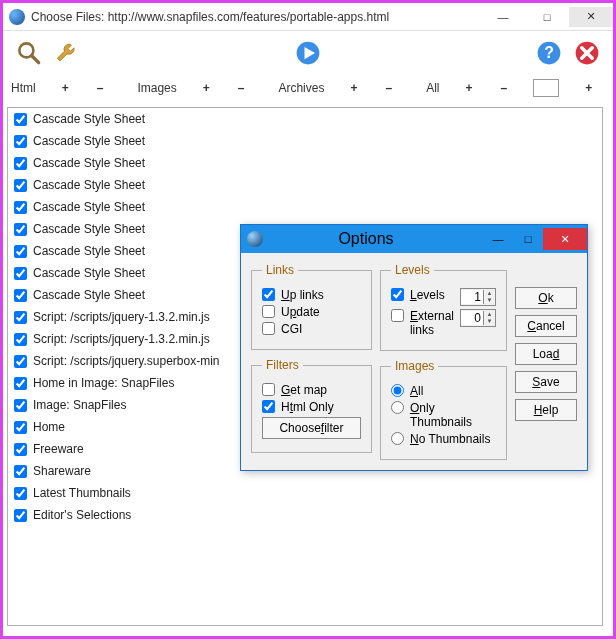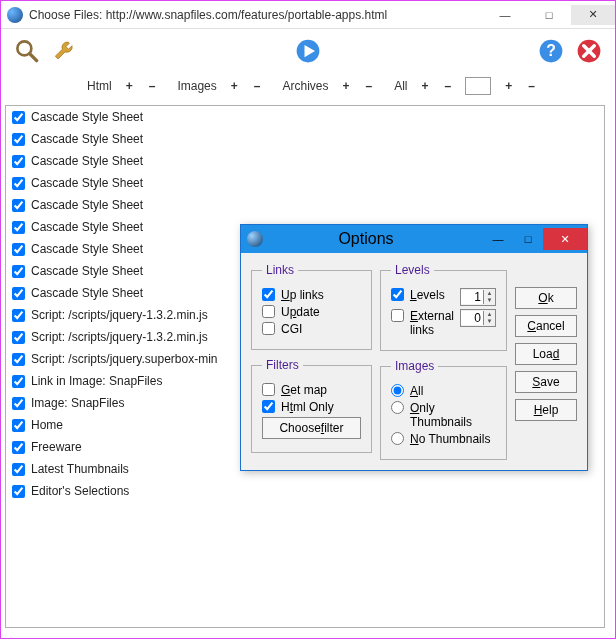--- a/index.html
+++ b/index.html
@@ -1,34 +1,34 @@
 <!DOCTYPE html>
 <html><head>
 <meta charset="utf-8">
 <style>
 * { box-sizing: border-box; margin: 0; padding: 0; }
 body { font-family: "Segoe UI", Tahoma, sans-serif; font-size: 12px; background: #fff; width: 616px; height: 639px; overflow: hidden; position: relative; }
 
 
-.window { width: 616px; height: 639px; border: 1px solid #d946ef; display: flex; flex-direction: column; }
+.window { width: 616px; height: 639px; border: 3px solid #d946ef; display: flex; flex-direction: column; }
 .titlebar { height: 28px; background: #fff; display: flex; align-items: center; padding: 0 0 0 6px; border-bottom: 1px solid #e0e0e0; }
 .titlebar .app-icon { width: 16px; height: 16px; background: radial-gradient(circle at 30% 30%, #6ab7ff, #1a4d8f); border-radius: 50%; margin-right: 6px; }
 .titlebar .title { flex: 1; font-size: 12px; color: #333; }
 .win-controls { display: flex; }
 .win-controls span { width: 44px; height: 20px; display: inline-flex; align-items: center; justify-content: center; font-size: 11px; color: #333; }
 .win-controls .close-bg { background: #e8e8e8; }
 
 
 .toolbar { height: 44px; display: flex; align-items: center; padding: 0 10px; gap: 6px; }
 .tb-icon { width: 32px; height: 32px; display: inline-flex; align-items: center; justify-content: center; }
 .tb-spacer { flex: 1; }
 .magnifier svg, .wrench svg, .play svg, .help svg, .closex svg { width: 28px; height: 28px; }
 
 
-.filterbar { height: 26px; display: flex; align-items: center; justify-content: center; gap: 12px; font-size: 12px; color: #333; }
+.filterbar { height: 26px; display: flex; align-items: center; gap: 24px; font-size: 12px; color: #333; }
 .filterbar .lbl { margin-left: 8px; }
 .filterbar .pm { font-weight: bold; padding: 0 2px; cursor: pointer; }
 .filterbar input.box { width: 26px; height: 18px; border: 1px solid #999; }
 
 
 .list-wrap { flex: 1; margin: 6px 10px 10px 4px; border: 1px solid #b0b0b0; position: relative; overflow: hidden; }
 .list-inner { position: absolute; inset: 0; overflow-y: scroll; }
 .list-item { display: flex; align-items: center; height: 22px; padding: 0 6px; gap: 6px; font-size: 12px; color: #222; }
 .list-item input[type=checkbox] { width: 13px; height: 13px; }
 
@@ -39,21 +39,21 @@
 .dlg-titlebar .dlg-title { flex: 1; text-align: center; color: #000; font-size: 16px; padding-right: 20px; }
 .dlg-wc { display: flex; }
 .dlg-wc span { width: 30px; height: 22px; display: inline-flex; align-items: center; justify-content: center; font-size: 11px; color: #000; }
 .dlg-wc .dlg-close { background: #d9333f; color: #fff; width: 44px; }
 
 .dlg-body { padding: 10px; display: flex; gap: 8px; }
 .dlg-left { flex: 1; display: flex; flex-direction: column; gap: 8px; }
 .dlg-right { width: 62px; display: flex; flex-direction: column; gap: 6px; padding-top: 24px; }
 
 fieldset { border: 1px solid #b0b0b0; padding: 8px 10px 10px 10px; font-size: 12px; }
-legend { padding: 0 4px; color: #4c1d95; }
+legend { padding: 0 4px; color: #a16207; }
 .fs-row { display: flex; gap: 6px; margin: 3px 0; font-size: 12px; }
 .fs-row input[type=checkbox], .fs-row input[type=radio] { width: 13px; height: 13px; }
 .fs-row label u { text-decoration: underline; }
 .spin { display: inline-flex; align-items: center; border: 1px solid #888; height: 18px; margin-left: auto; }
 .spin input { width: 22px; border: none; text-align: right; font-size: 12px; padding-right: 2px; }
 .spin .arrows { width: 12px; display: flex; flex-direction: column; font-size: 6px; line-height: 7px; text-align: center; color: #555; border-left: 1px solid #888; }
 
 .dlg-cols { display: flex; gap: 8px; }
 .dlg-col { flex: 1; display: flex; flex-direction: column; gap: 8px; }
 
@@ -177,33 +177,37 @@
         <div class="list-item">
           <input type="checkbox" checked="" style="">
           <span>Script: /scripts/jquery-1.3.2.min.js</span>
         </div>
         <div class="list-item">
           <input type="checkbox" checked="" style="">
           <span>Script: /scripts/jquery.superbox-min</span>
         </div>
         <div class="list-item">
           <input type="checkbox" checked="" style="">
-          <span>Link in Image: SnapFiles</span>
+          <span>Home in Image: SnapFiles</span>
         </div>
         <div class="list-item">
           <input type="checkbox" checked="" style="">
           <span>Image: SnapFiles</span>
         </div>
         <div class="list-item">
           <input type="checkbox" checked="" style="">
           <span>Home</span>
         </div>
         <div class="list-item">
           <input type="checkbox" checked="" style="">
           <span>Freeware</span>
+        </div>
+        <div class="list-item">
+          <input type="checkbox" checked="" style="">
+          <span>Shareware</span>
         </div>
         <div class="list-item">
           <input type="checkbox" checked="" style="">
           <span>Latest Thumbnails</span>
         </div>
         <div class="list-item">
           <input type="checkbox" checked="" style="">
           <span>Editor's Selections</span>
         </div>
       </div>

